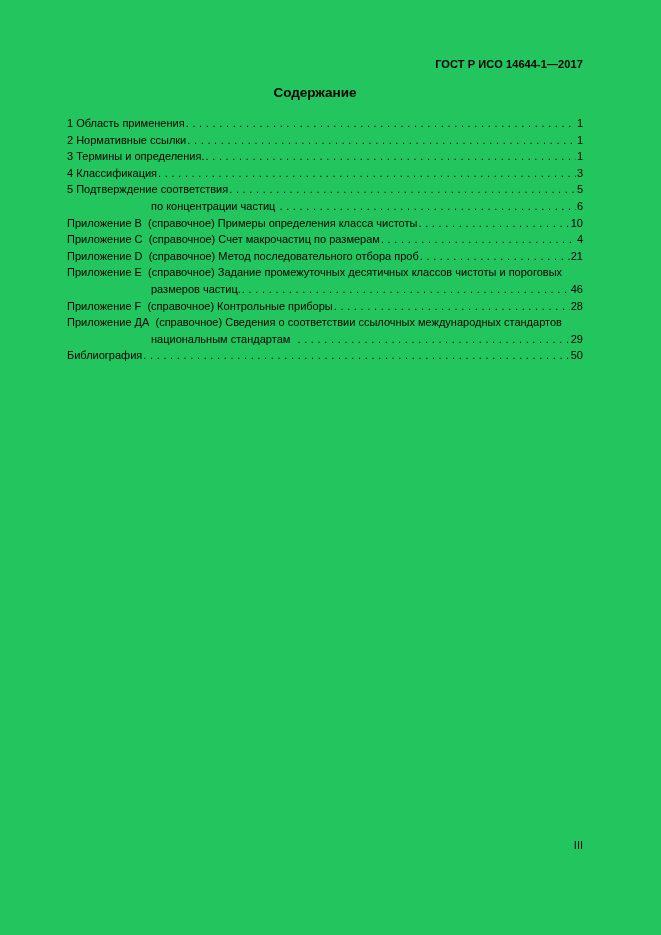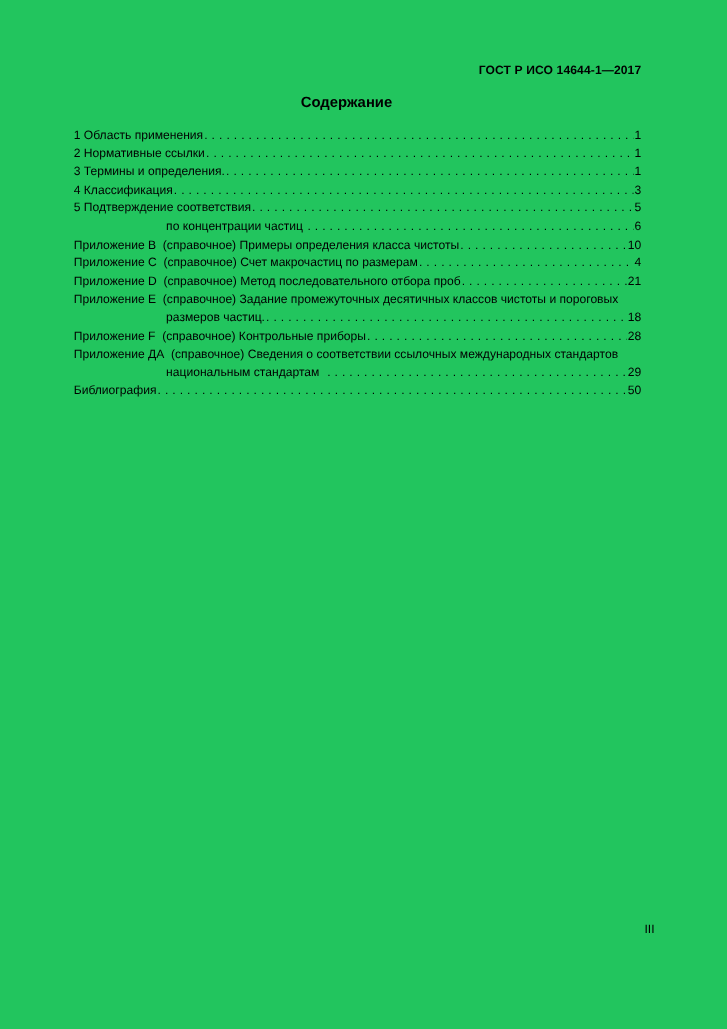--- a/index.html
+++ b/index.html
@@ -48,21 +48,21 @@
     white-space: nowrap;
     margin: 0 1px;
     letter-spacing: 0.3px;
   }
   .toc-page {
     white-space: pre;
   }
   .footer {
     position: absolute;
     top: 839px;
-    right: 66px;
+    right: 78px;
     font-size: 11px;
   }
 </style>
 </head>
 <body>
 
 <div class="page">
 
   <div class="header">
     <span>ГОСТ Р ИСО 14644-1—2017</span>
@@ -115,21 +115,21 @@
         <span class="toc-text">Приложение D  (справочное) Метод последовательного отбора проб</span>
         <span class="toc-dots">. . . . . . . . . . . . . . . . . . . . . . . . . . . . . . . . . . . . . . . . . . . . . . . . . . . . . . . . . . . . . . . . . . . . . . . . . . . . . . . . . . . . . . . . . . . . . . . . . . . . . . . . . . . . . . . . . . . . . . . . . . . . . . . . . . . . . . . . . . . . </span>
         <span class="toc-page">21</span>
       </div>
       <div class="toc-line">
         <span class="toc-text">Приложение Е  (справочное) Задание промежуточных десятичных классов чистоты и пороговых</span>
       </div>
       <div class="toc-line indent">
         <span class="toc-text">размеров частиц.</span>
         <span class="toc-dots">. . . . . . . . . . . . . . . . . . . . . . . . . . . . . . . . . . . . . . . . . . . . . . . . . . . . . . . . . . . . . . . . . . . . . . . . . . . . . . . . . . . . . . . . . . . . . . . . . . . . . . . . . . . . . . . . . . . . . . . . . . . . . . . . . . . . . . . . . . . . </span>
-        <span class="toc-page">18</span>
+        <span class="toc-page">46</span>
       </div>
       <div class="toc-line">
         <span class="toc-text">Приложение F  (справочное) Контрольные приборы</span>
         <span class="toc-dots">. . . . . . . . . . . . . . . . . . . . . . . . . . . . . . . . . . . . . . . . . . . . . . . . . . . . . . . . . . . . . . . . . . . . . . . . . . . . . . . . . . . . . . . . . . . . . . . . . . . . . . . . . . . . . . . . . . . . . . . . . . . . . . . . . . . . . . . . . . . . </span>
         <span class="toc-page">28</span>
       </div>
       <div class="toc-line">
         <span class="toc-text">Приложение ДА  (справочное) Сведения о соответствии ссылочных международных стандартов</span>
       </div>
       <div class="toc-line indent">

